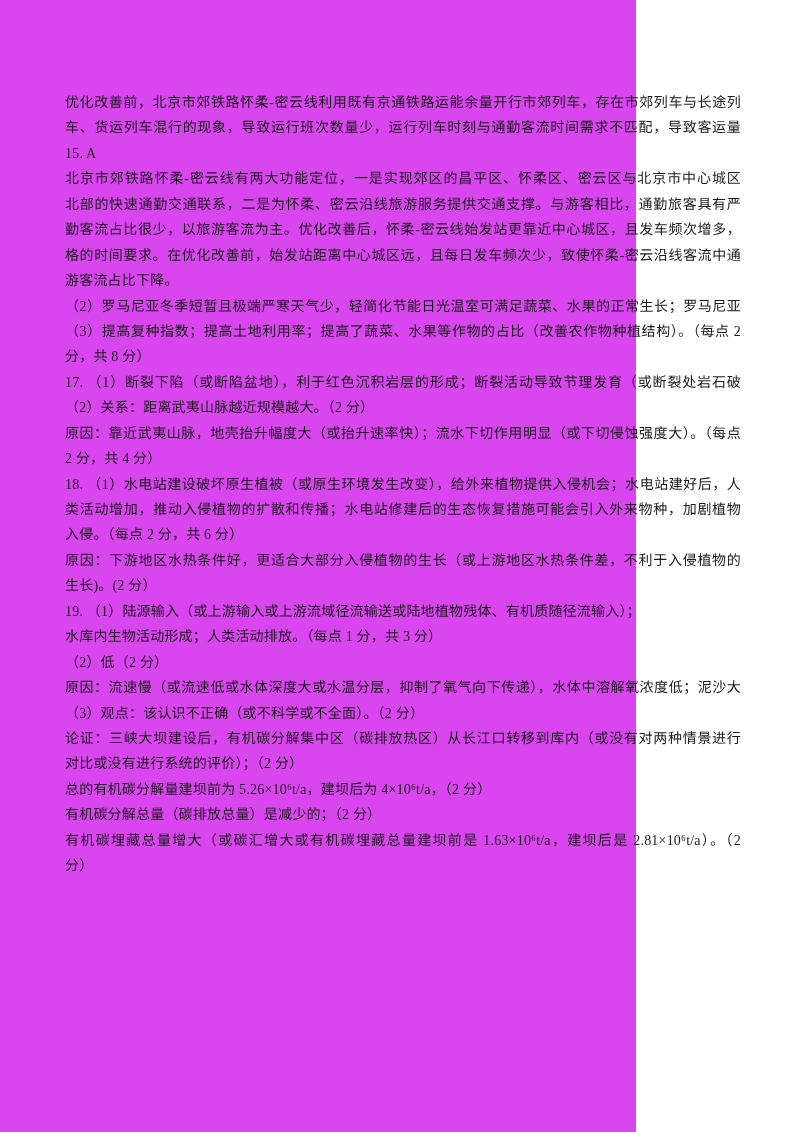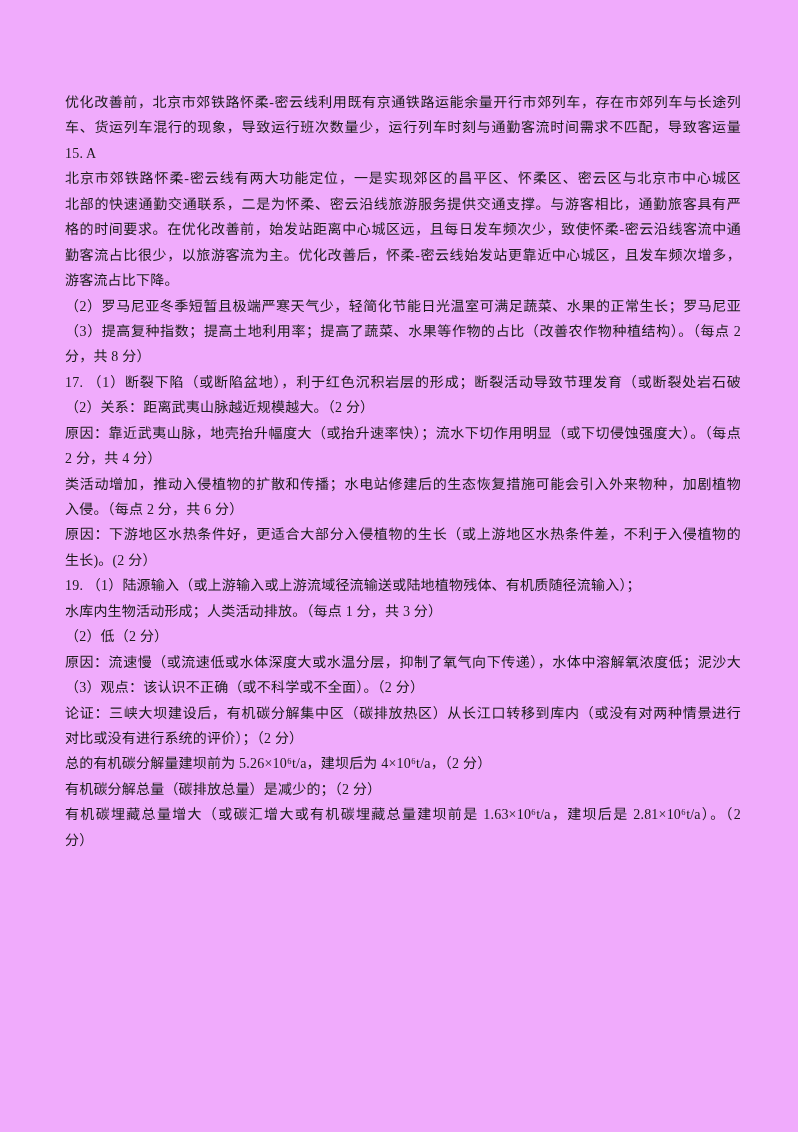--- a/index.html
+++ b/index.html
@@ -3,22 +3,22 @@
 <meta charset="utf-8">
 <style>
   html, body { margin: 0; padding: 0; }
   body {
     width: 800px; height: 1132px;
     background: #ffffff;
     overflow: hidden;
   }
   .page {
     position: relative;
-    width: 798px; height: 1132px;
-    background: #f0abfc;
+    width: 636px; height: 1132px;
+    background: #d946ef;
     font-family: "Liberation Serif", "DejaVu Serif", serif;
     color: #1b1b1b;
   }
   .doc {
     position: absolute;
     left: 65px; top: 90px;
     width: 676px;
   }
   .ln {
     font-size: 14px;
@@ -37,30 +37,31 @@
 </head>
 <body>
 
 <div class="page">
   <div class="doc">
     <div class="ln j">优化改善前，北京市郊铁路怀柔-密云线利用既有京通铁路运能余量开行市郊列车，存在市郊列车与长途列</div>
     <div class="ln j">车、货运列车混行的现象，导致运行班次数量少，运行列车时刻与通勤客流时间需求不匹配，导致客运量少。</div>
     <div class="ln">15. A</div>
     <div class="ln j">北京市郊铁路怀柔-密云线有两大功能定位，一是实现郊区的昌平区、怀柔区、密云区与北京市中心城区（西）</div>
     <div class="ln j">北部的快速通勤交通联系，二是为怀柔、密云沿线旅游服务提供交通支撑。与游客相比，通勤旅客具有严</div>
+    <div class="ln j">勤客流占比很少，以旅游客流为主。优化改善后，怀柔-密云线始发站更靠近中心城区，且发车频次增多，</div>
     <div class="ln j">格的时间要求。在优化改善前，始发站距离中心城区远，且每日发车频次少，致使怀柔-密云沿线客流中通</div>
-    <div class="ln j">勤客流占比很少，以旅游客流为主。优化改善后，怀柔-密云线始发站更靠近中心城区，且发车频次增多，</div>
     <div class="ln">游客流占比下降。</div>
     <div class="ln j">（2）罗马尼亚冬季短暂且极端严寒天气少，轻简化节能日光温室可满足蔬菜、水果的正常生长；罗马尼亚</div>
     <div class="ln j">（3）提高复种指数；提高土地利用率；提高了蔬菜、水果等作物的占比（改善农作物种植结构）。（每点 2</div>
     <div class="ln">分，共 8 分）</div>
     <div class="ln j">17. （1）断裂下陷（或断陷盆地），利于红色沉积岩层的形成；断裂活动导致节理发育（或断裂处岩石破碎）；</div>
     <div class="ln">（2）关系：距离武夷山脉越近规模越大。（2 分）</div>
     <div class="ln j">原因：靠近武夷山脉，地壳抬升幅度大（或抬升速率快）；流水下切作用明显（或下切侵蚀强度大）。（每点</div>
     <div class="ln">2 分，共 4 分）</div>
+    <div class="ln j">18. （1）水电站建设破坏原生植被（或原生环境发生改变），给外来植物提供入侵机会；水电站建好后，人</div>
     <div class="ln j">类活动增加，推动入侵植物的扩散和传播；水电站修建后的生态恢复措施可能会引入外来物种，加剧植物</div>
     <div class="ln">入侵。（每点 2 分，共 6 分）</div>
     <div class="ln j">原因：下游地区水热条件好，更适合大部分入侵植物的生长（或上游地区水热条件差，不利于入侵植物的</div>
     <div class="ln">生长)。(2 分）</div>
     <div class="ln">19. （1）陆源输入（或上游输入或上游流域径流输送或陆地植物残体、有机质随径流输入）；</div>
     <div class="ln">水库内生物活动形成；人类活动排放。（每点 1 分，共 3 分）</div>
     <div class="ln">（2）低（2 分）</div>
     <div class="ln j">原因：流速慢（或流速低或水体深度大或水温分层，抑制了氧气向下传递），水体中溶解氧浓度低；泥沙大</div>
     <div class="ln">（3）观点：该认识不正确（或不科学或不全面）。（2 分）</div>
     <div class="ln j">论证：三峡大坝建设后，有机碳分解集中区（碳排放热区）从长江口转移到库内（或没有对两种情景进行</div>

